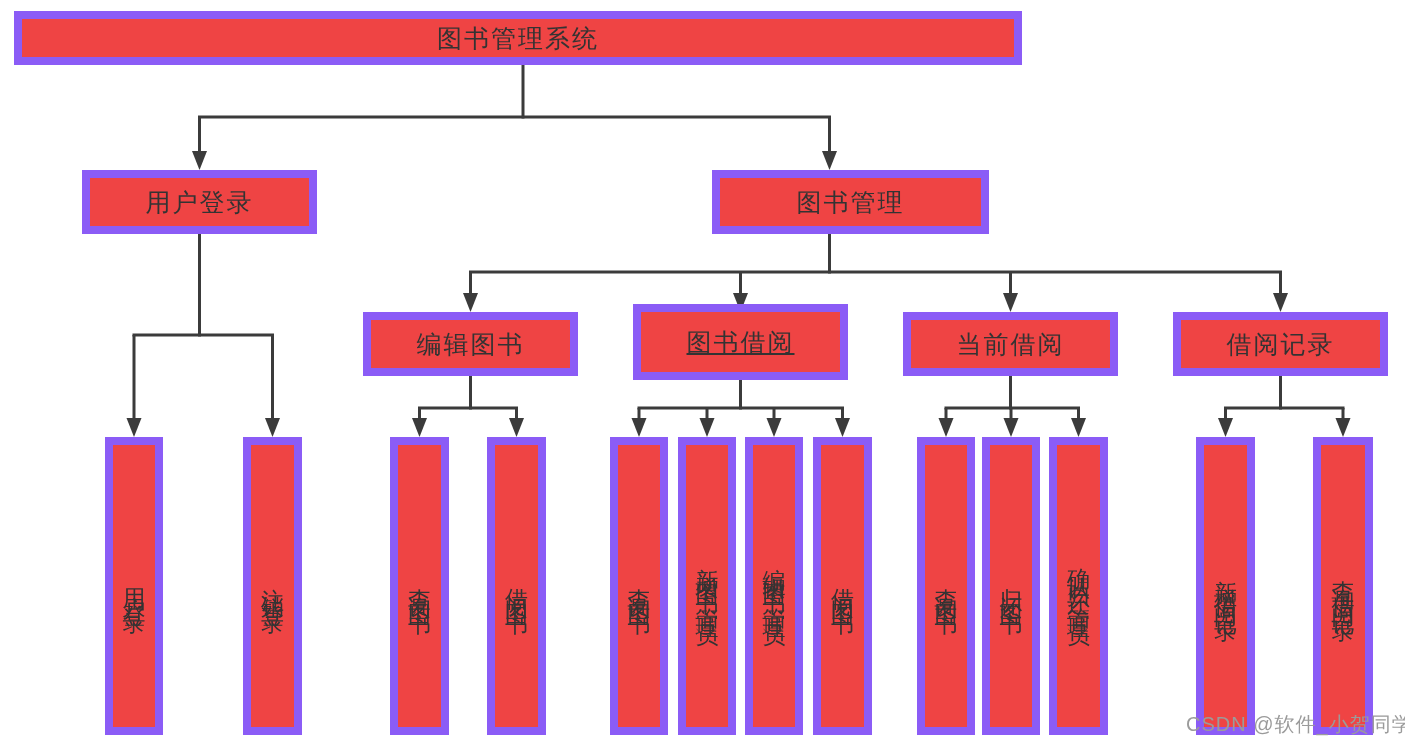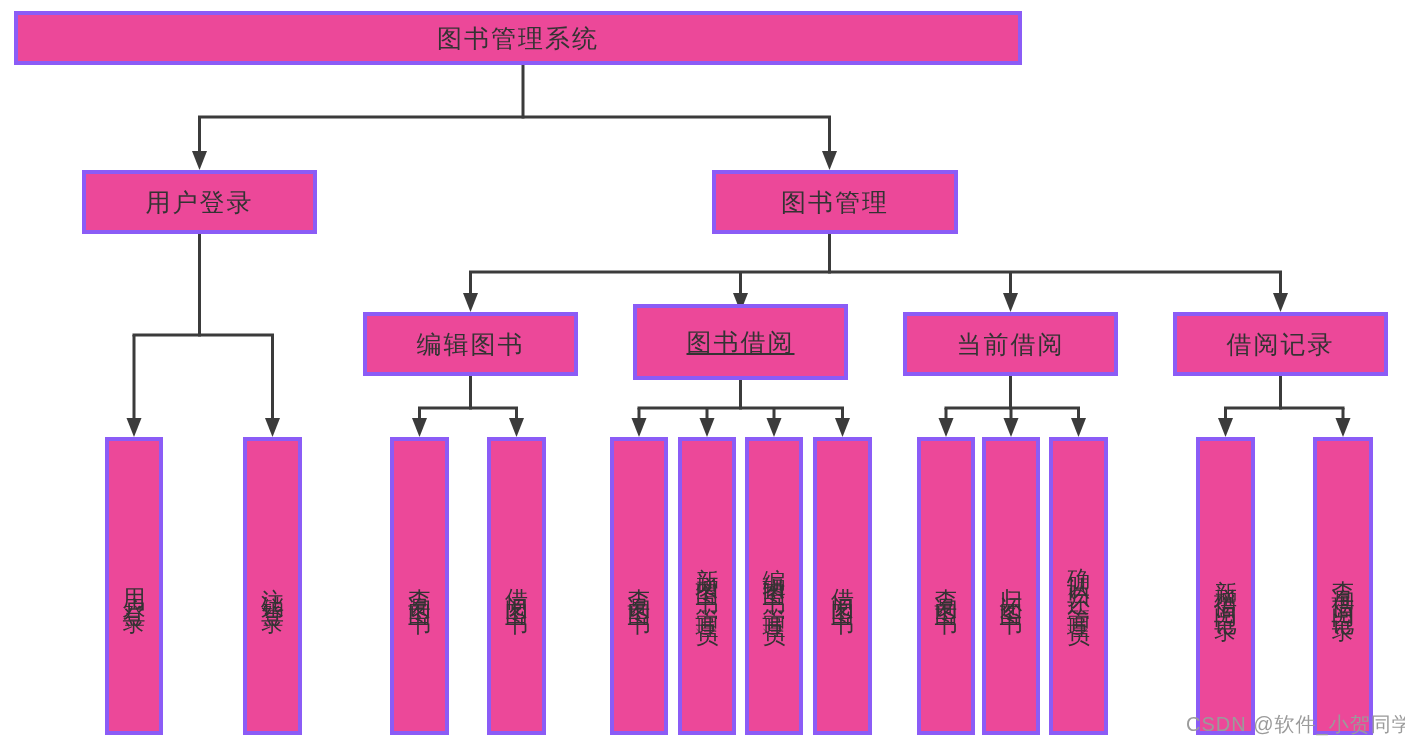--- a/index.html
+++ b/index.html
@@ -13,22 +13,22 @@
   }
   .connector-svg {
     position: absolute;
     left: 0; top: 0;
     width: 1405px; height: 747px;
     pointer-events: none;
   }
   .node {
     position: absolute;
     box-sizing: border-box;
-    background: #ec4899;
-    border: 4px solid #8b5cf6;
+    background: #ef4444;
+    border: 8px solid #8b5cf6;
     display: flex;
     align-items: center;
     justify-content: center;
     color: #333333;
   }
   .node.hlabel span {
     font-size: 25px;
     letter-spacing: 2px;
     white-space: nowrap;
   }
@@ -120,21 +120,21 @@
     </g>
   </svg>
 
   <div class="node hlabel" style="left:14px; top:11px; width:1008px; height:54px;">
     <span>图书管理系统</span>
   </div>
 
   <div class="node hlabel" style="left:82px; top:170px; width:235px; height:64px;">
     <span>用户登录</span>
   </div>
-  <div class="node hlabel" style="left:712px; top:170px; width:246px; height:64px;">
+  <div class="node hlabel" style="left:712px; top:170px; width:277px; height:64px;">
     <span>图书管理</span>
   </div>
 
   <div class="node hlabel" style="left:363px; top:312px; width:215px; height:64px;">
     <span>编辑图书</span>
   </div>
   <div class="node hlabel" style="left:633px; top:304px; width:215px; height:76px;text-decoration:underline;">
     <span>图书借阅</span>
   </div>
   <div class="node hlabel" style="left:903px; top:312px; width:215px; height:64px;font-family:Liberation Mono, monospace;">

